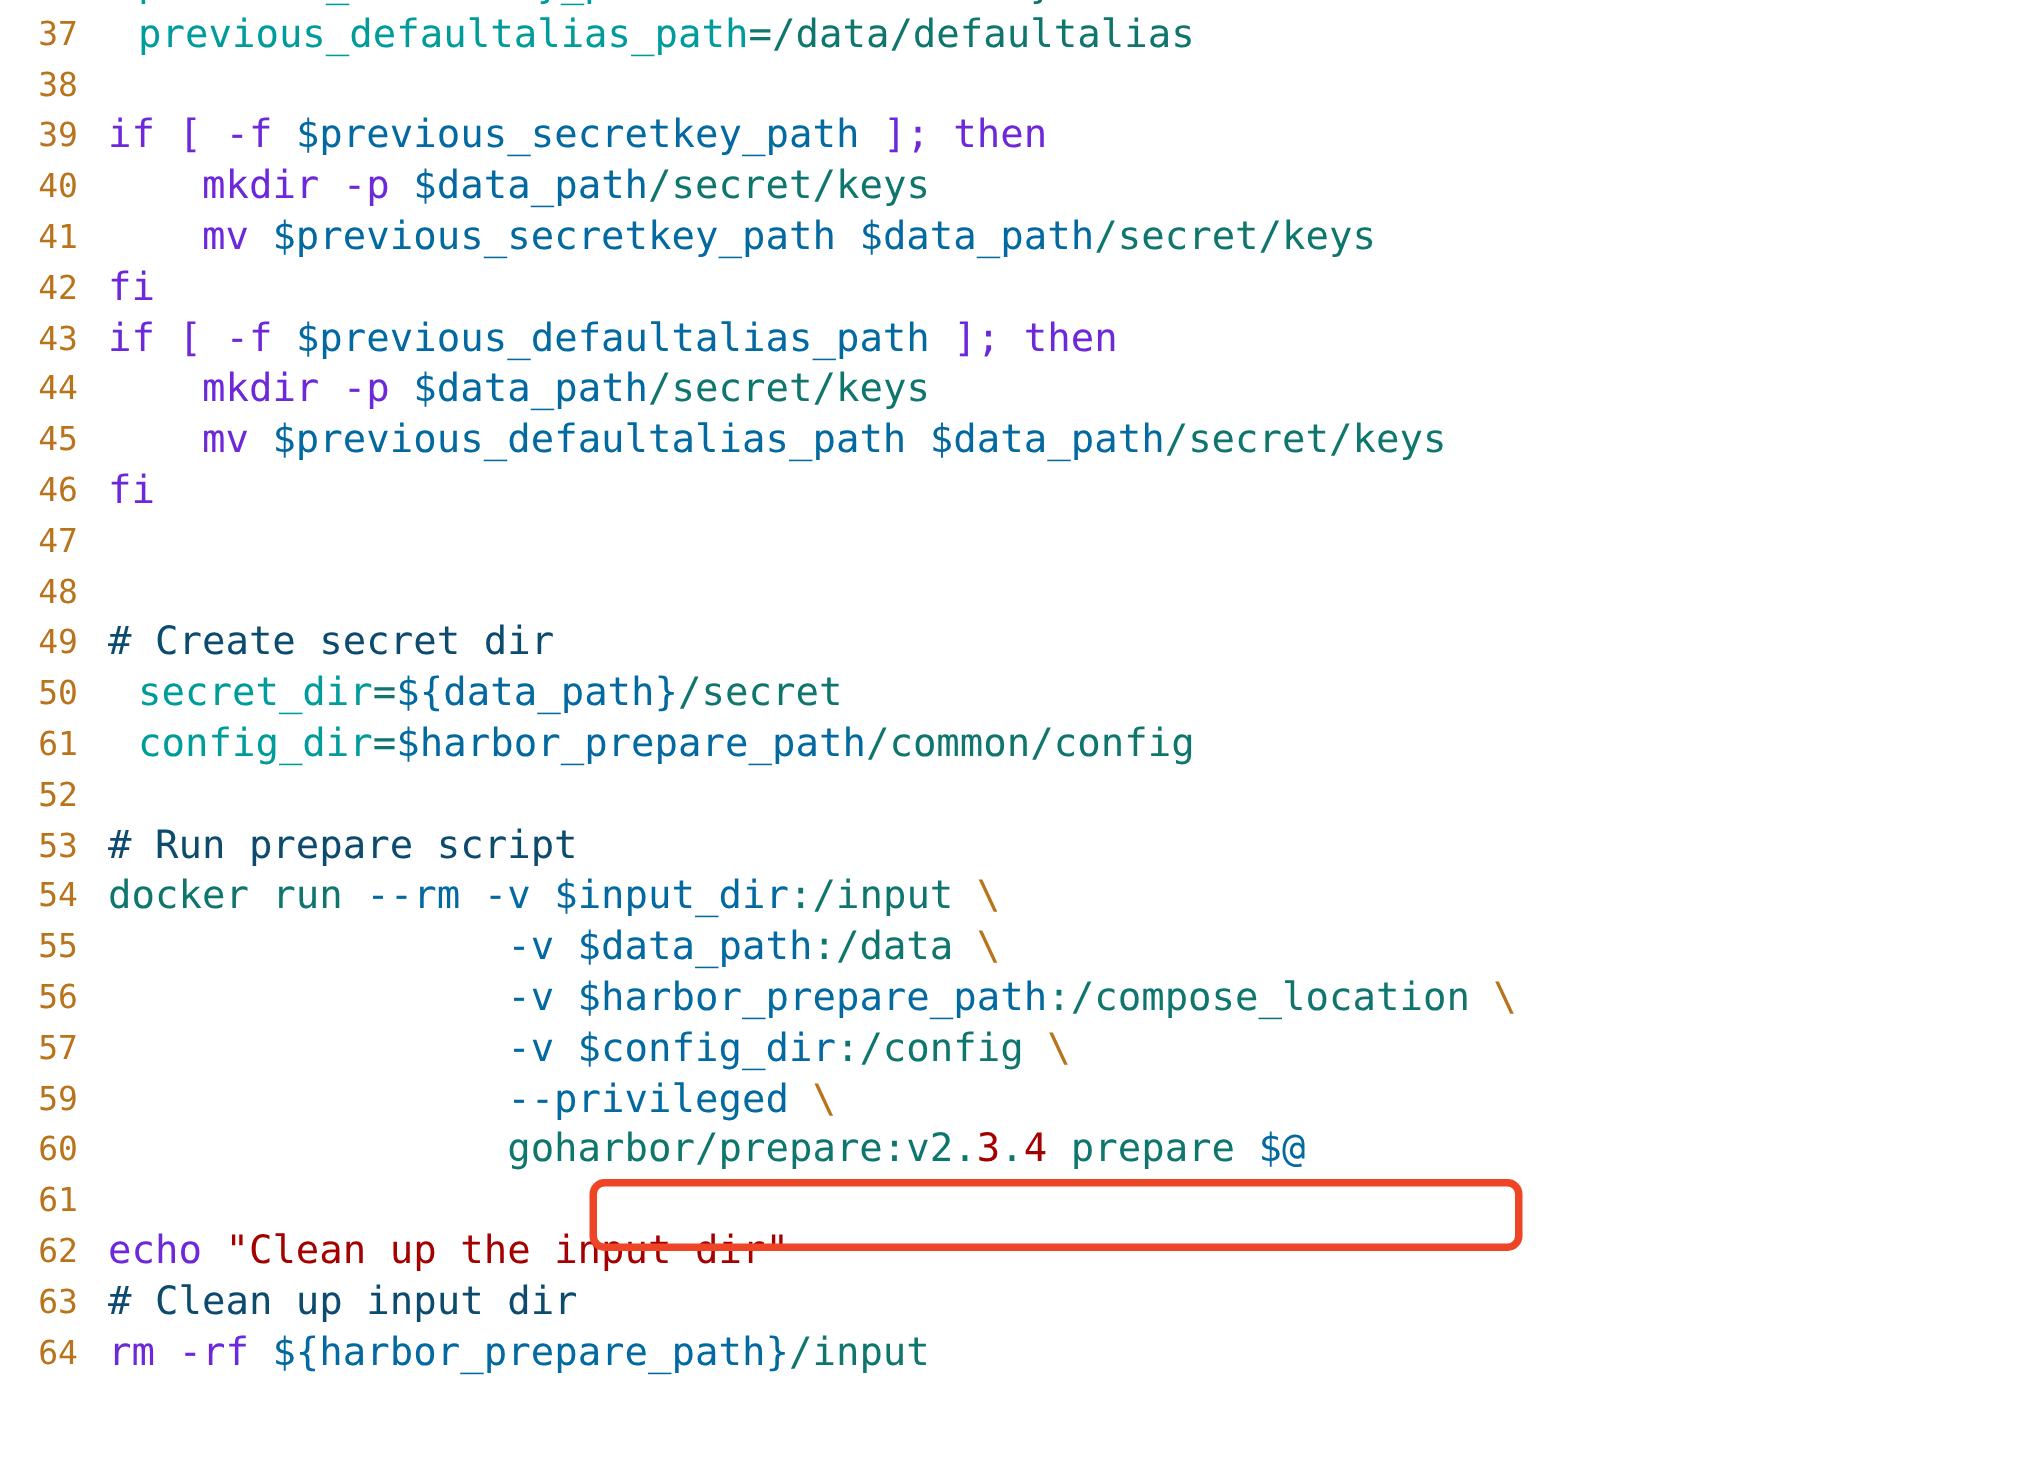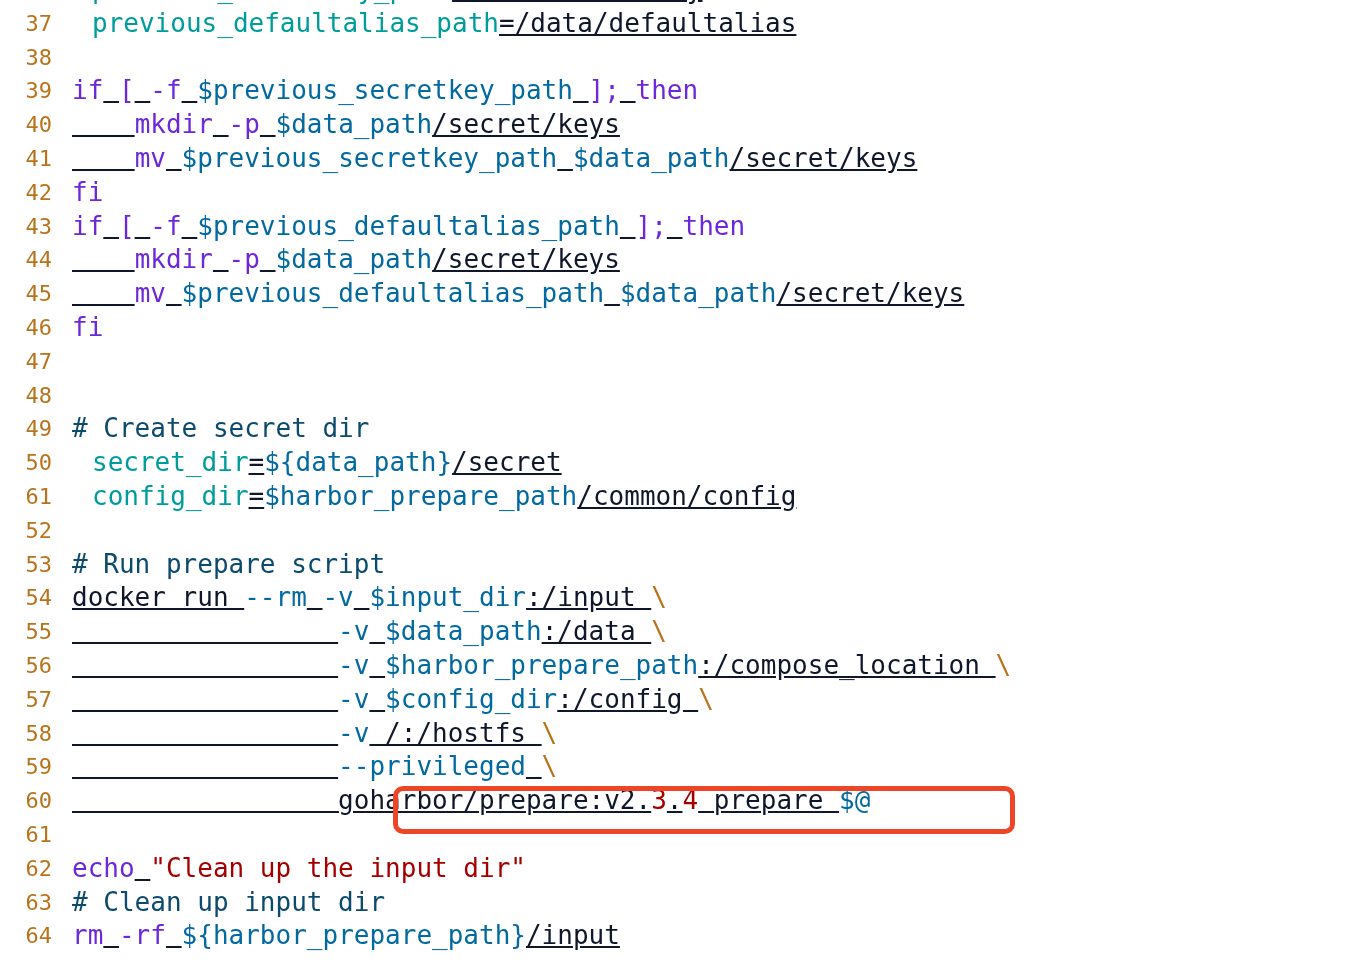--- a/index.html
+++ b/index.html
@@ -58,21 +58,21 @@
     position: absolute;
     left: 72px;
     top: 0;
     white-space: pre;
     font-size: 26px;
     font-family: "DejaVu Sans Mono", monospace;
     color: #000000;
   }
 
   
-  .t-plain   { color: #0f172a; text-decoration: underline; }
+  .t-plain   { color: #0f766e; }
   .t-kw      { color: #6d28d9; }   
   .t-var     { color: #0369a1; }   
   .t-assign  { color: #009c9c; margin-left: 20px; }   
   .t-comment { color: #0c4a6e; }   
   .t-string  { color: #a50000; }   
   .t-num     { color: #a50000; }
   .t-cont    { color: #b8731b; }   
 
   
   .highlight-box {
@@ -104,21 +104,20 @@
       <div class="code-line"><span class="ln">48</span><span class="code-text"></span></div>
       <div class="code-line"><span class="ln">49</span><span class="code-text"><span class="t-comment"># Create secret dir</span></span></div>
       <div class="code-line"><span class="ln">50</span><span class="code-text"><span class="t-assign">secret_dir</span><span class="t-plain">=</span><span class="t-var">${data_path}</span><span class="t-plain">/secret</span></span></div>
       <div class="code-line"><span class="ln">61</span><span class="code-text"><span class="t-assign">config_dir</span><span class="t-plain">=</span><span class="t-var">$harbor_prepare_path</span><span class="t-plain">/common/config</span></span></div>
       <div class="code-line"><span class="ln">52</span><span class="code-text"></span></div>
       <div class="code-line"><span class="ln">53</span><span class="code-text"><span class="t-comment"># Run prepare script</span></span></div>
       <div class="code-line"><span class="ln">54</span><span class="code-text"><span class="t-plain">docker run </span><span class="t-var">--rm</span><span class="t-plain"> </span><span class="t-var">-v</span><span class="t-plain"> </span><span class="t-var">$input_dir</span><span class="t-plain">:/input </span><span class="t-cont">\</span></span></div>
       <div class="code-line"><span class="ln">55</span><span class="code-text"><span class="t-plain">                 </span><span class="t-var">-v</span><span class="t-plain"> </span><span class="t-var">$data_path</span><span class="t-plain">:/data </span><span class="t-cont">\</span></span></div>
       <div class="code-line"><span class="ln">56</span><span class="code-text"><span class="t-plain">                 </span><span class="t-var">-v</span><span class="t-plain"> </span><span class="t-var">$harbor_prepare_path</span><span class="t-plain">:/compose_location </span><span class="t-cont">\</span></span></div>
       <div class="code-line"><span class="ln">57</span><span class="code-text"><span class="t-plain">                 </span><span class="t-var">-v</span><span class="t-plain"> </span><span class="t-var">$config_dir</span><span class="t-plain">:/config </span><span class="t-cont">\</span></span></div>
-      <div class="code-line"><span class="ln">58</span><span class="code-text"><span class="t-plain">                 </span><span class="t-var">-v</span><span class="t-plain"> /:/hostfs </span><span class="t-cont">\</span></span></div>
       <div class="code-line"><span class="ln">59</span><span class="code-text"><span class="t-plain">                 </span><span class="t-var">--privileged</span><span class="t-plain"> </span><span class="t-cont">\</span></span></div>
       <div class="code-line"><span class="ln">60</span><span class="code-text"><span class="t-plain">                 </span><span class="t-plain">goharbor/prepare:v2.</span><span class="t-num">3</span><span class="t-plain">.</span><span class="t-num">4</span><span class="t-plain"> prepare </span><span class="t-var">$@</span></span></div>
       <div class="code-line"><span class="ln">61</span><span class="code-text"></span></div>
       <div class="code-line"><span class="ln">62</span><span class="code-text"><span class="t-kw">echo</span><span class="t-plain"> </span><span class="t-string">"Clean up the input dir"</span></span></div>
       <div class="code-line"><span class="ln">63</span><span class="code-text"><span class="t-comment"># Clean up input dir</span></span></div>
       <div class="code-line"><span class="ln">64</span><span class="code-text"><span class="t-kw">rm</span><span class="t-plain"> </span><span class="t-kw">-rf</span><span class="t-plain"> </span><span class="t-var">${harbor_prepare_path}</span><span class="t-plain">/input</span></span></div>
     </div>
   <div class="highlight-box" style="left: 393px; top: 786px; width: 622px; height: 48px; border-color: rgb(238, 69, 38);"></div>
 </div>
 

